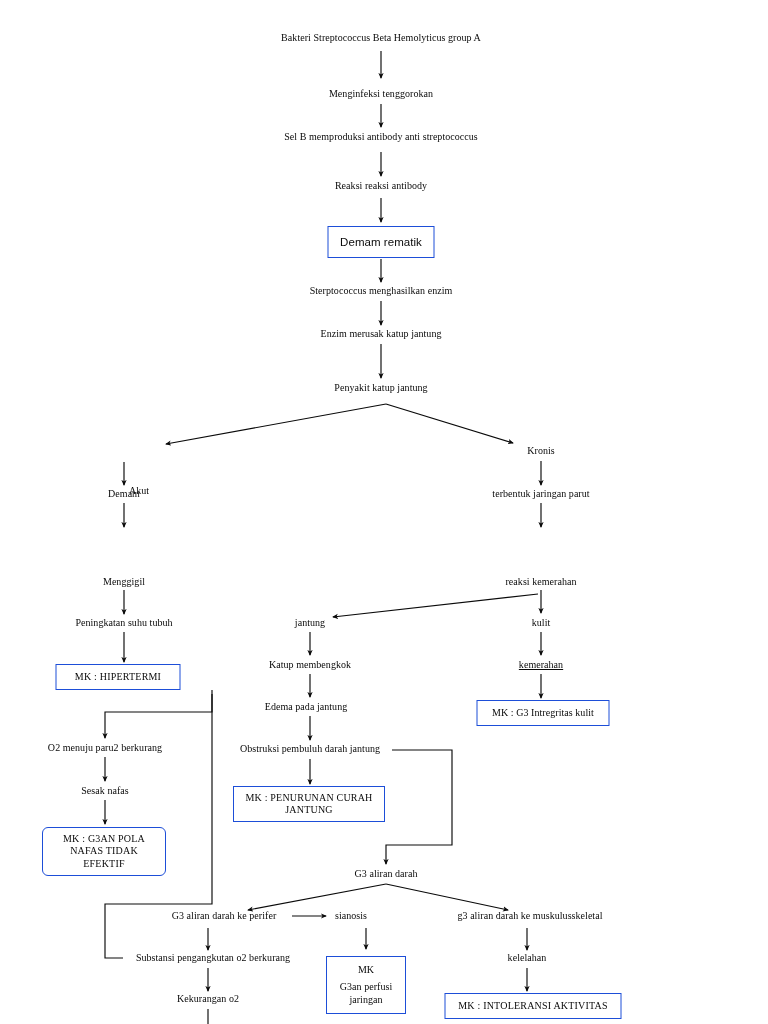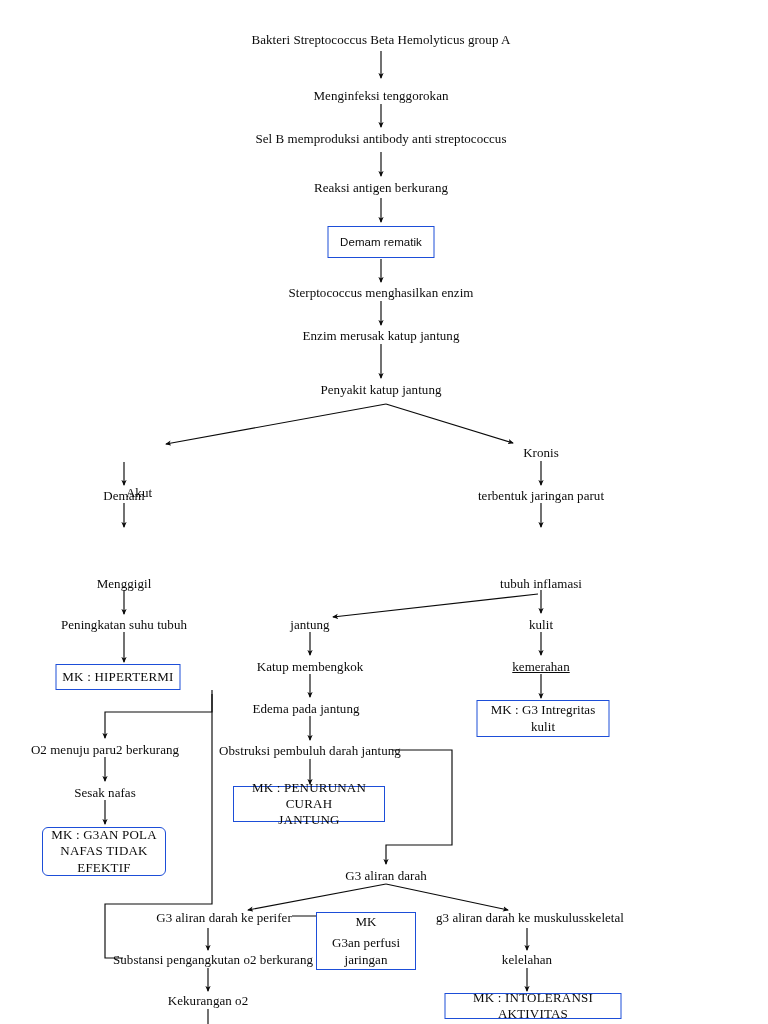--- a/index.html
+++ b/index.html
@@ -21,21 +21,21 @@
     position: absolute;
     left: 0;
     top: 0;
     width: 768px;
     height: 1024px;
     pointer-events: none;
   }
   .node {
     position: absolute;
     font-family: "Liberation Serif", "DejaVu Serif", serif;
-    font-size: 13px;
+    font-size: 10px;
     line-height: 1.25;
     color: #0a0a0a;
     white-space: nowrap;
     text-align: center;
     transform: translateX(-50%);
     letter-spacing: 0.05px;
   }
   .node.boxed {
     border: 1px solid #1d4ed8;
     background: #ffffff;
@@ -120,53 +120,53 @@
     </g>
 
     <g stroke="#0a0a0a" stroke-width="1.15" fill="none">
       <line x1="208" y1="1009" x2="208" y2="1024"></line>
     </g>
   </svg>
 
   <div class="node" style="left:381px; top:32px;">Bakteri Streptococcus Beta Hemolyticus group A</div>
   <div class="node" style="left:381px; top:88px;text-align:right;">Menginfeksi tenggorokan</div>
   <div class="node" style="left:381px; top:131px;">Sel B memproduksi antibody anti streptococcus</div>
-  <div class="node" style="left:381px; top:180px;">Reaksi antigen berkurang</div>
+  <div class="node" style="left:381px; top:180px;">Reaksi reaksi antibody</div>
 
   <div class="node boxed sans" style="left:381px; top:226px; width:107px; height:32px;">
     <span class="inner">Demam rematik</span>
   </div>
 
   <div class="node" style="left:381px; top:285px;">Sterptococcus menghasilkan enzim</div>
   <div class="node" style="left:381px; top:328px;text-align:center;">Enzim merusak katup jantung</div>
   <div class="node" style="left:381px; top:382px;">Penyakit katup jantung</div>
 
   <div class="node" style="left:139px; top:445px;margin-top:40px;">Akut</div>
   <div class="node" style="left:541px; top:445px;">Kronis</div>
 
   <div class="node" style="left:124px; top:488px;">Demam</div>
   <div class="node" style="left:541px; top:488px;">terbentuk jaringan parut</div>
 
   <div class="node" style="left:124px; top:576px;">Menggigil</div>
-  <div class="node" style="left:541px; top:576px;">tubuh inflamasi</div>
+  <div class="node" style="left:541px; top:576px;">reaksi kemerahan</div>
 
   <div class="node" style="left:124px; top:617px;">Peningkatan suhu tubuh</div>
   <div class="node" style="left:310px; top:617px;">jantung</div>
   <div class="node" style="left:541px; top:617px;">kulit</div>
 
   <div class="node boxed caps" style="left:118px; top:664px; width:125px; height:26px;">
     <span class="inner">MK : HIPERTERMI</span>
   </div>
 
   <div class="node" style="left:310px; top:659px;">Katup membengkok</div>
   <div class="node" style="left:541px; top:659px;text-decoration:underline;">kemerahan</div>
 
   <div class="node" style="left:306px; top:701px;">Edema pada jantung</div>
 
-  <div class="node boxed" style="left:543px; top:700px; width:133px; height:37px;">
+  <div class="node boxed" style="left:543px; top:700px; width:133px; height:26px;">
     <span class="inner">MK : G3 Intregritas kulit</span>
   </div>
 
   <div class="node" style="left:105px; top:742px;">O2 menuju paru2 berkurang</div>
   <div class="node" style="left:310px; top:743px;">Obstruksi pembuluh darah jantung</div>
 
   <div class="node" style="left:105px; top:785px;">Sesak nafas</div>
 
   <div class="node boxed caps" style="left:309px; top:786px; width:152px; height:36px;">
     <span class="inner">
@@ -184,21 +184,21 @@
   </div>
 
   <div class="node" style="left:386px; top:868px;">G3 aliran darah</div>
 
   <div class="node" style="left:224px; top:910px;">G3 aliran darah ke perifer</div>
   <div class="node" style="left:351px; top:910px;">sianosis</div>
   <div class="node" style="left:530px; top:910px;">g3 aliran darah ke muskulusskeletal</div>
 
   <div class="node" style="left:213px; top:952px;">Substansi pengangkutan o2 berkurang</div>
 
-  <div class="node boxed" style="left:366px; top:912px; width:100px; height:58px;">
+  <div class="node boxed" style="left:366px; top:956px; width:80px; height:58px;">
     <span class="inner">
       <span>MK</span>
       <span class="gap"></span>
       <span>G3an perfusi</span>
       <span class="l2">jaringan</span>
     </span>
   </div>
 
   <div class="node" style="left:527px; top:952px;">kelelahan</div>
 

